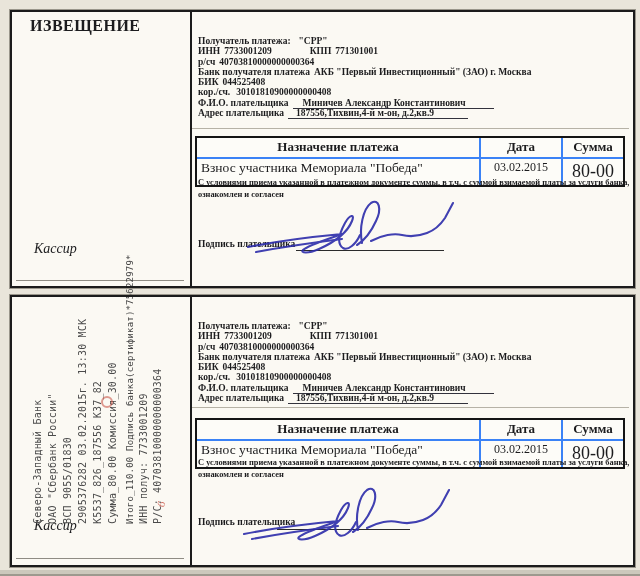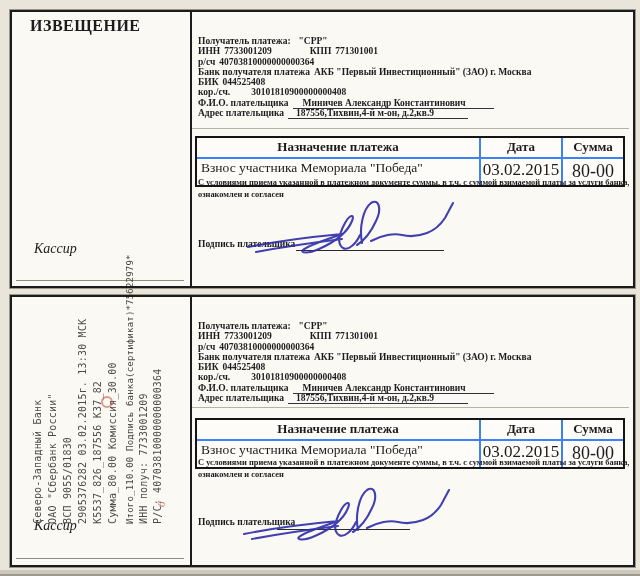--- a/index.html
+++ b/index.html
@@ -20,37 +20,37 @@
   .slip-top .cashier{top:229px}
   .slip-bottom .cashier{top:221px}
   .cashier-line{position:absolute;left:4px;width:168px;border-top:1px solid #8f8c84;}
   .slip-top .cashier-line{top:268px}
   .slip-bottom .cashier-line{top:261px}
 
   
   .details{position:absolute;left:186px;top:24px;width:430px;font-weight:bold;
            font-size:9.5px;line-height:10.3px;}
   .d-row{white-space:nowrap;height:10.3px;}
-  .ml4{margin-left:4px}.ml6{margin-left:21px}.ml8{margin-left:8px}.ml38{margin-left:38px}
+  .ml4{margin-left:4px}.ml6{margin-left:6px}.ml8{margin-left:8px}.ml38{margin-left:38px}
   .uline{border-bottom:1.2px solid #32323c;padding:0 28px 0 10px;}
   .uline2{border-bottom:1.2px solid #32323c;padding:5px 34px 0 8px;}
 
   .sep-line{position:absolute;left:180px;right:4px;border-top:1px solid #b6b2a6;}
   .slip-top .sep-line{top:116px}
   .slip-bottom .sep-line{top:110px}
 
   
   .pay-table{position:absolute;left:183px;border:2px solid #141414;
              display:grid;grid-template-columns:282px 80px 60px;background:#3b82f6;grid-gap:2px;}
   .slip-top .pay-table{top:124px}
   .slip-bottom .pay-table{top:121px}
   .pt-cell{background:#fdfcf8;}
   .pt-h{font-weight:bold;font-size:13px;text-align:center;padding:1px 0 2px;}
   .pt-purpose{font-size:13.5px;padding:1px 4px 3px;}
-  .pt-date{font-size:17px;text-align:center;padding:1px 0 3px;}
+  .pt-date{font-size:12px;text-align:center;padding:1px 0 3px;}
   .pt-sum{font-size:18px;text-align:center;padding:2px 0 3px;}
 
   .conditions{position:absolute;left:186px;width:437px;font-weight:bold;
               font-size:8.4px;line-height:1.42;}
   .slip-top .conditions{top:165px}
   .slip-bottom .conditions{top:160px}
 
   .sign-label{position:absolute;left:186px;font-weight:bold;font-size:9.5px;}
   .slip-top .sign-label{top:227px}
   .slip-bottom .sign-label{top:220px}

